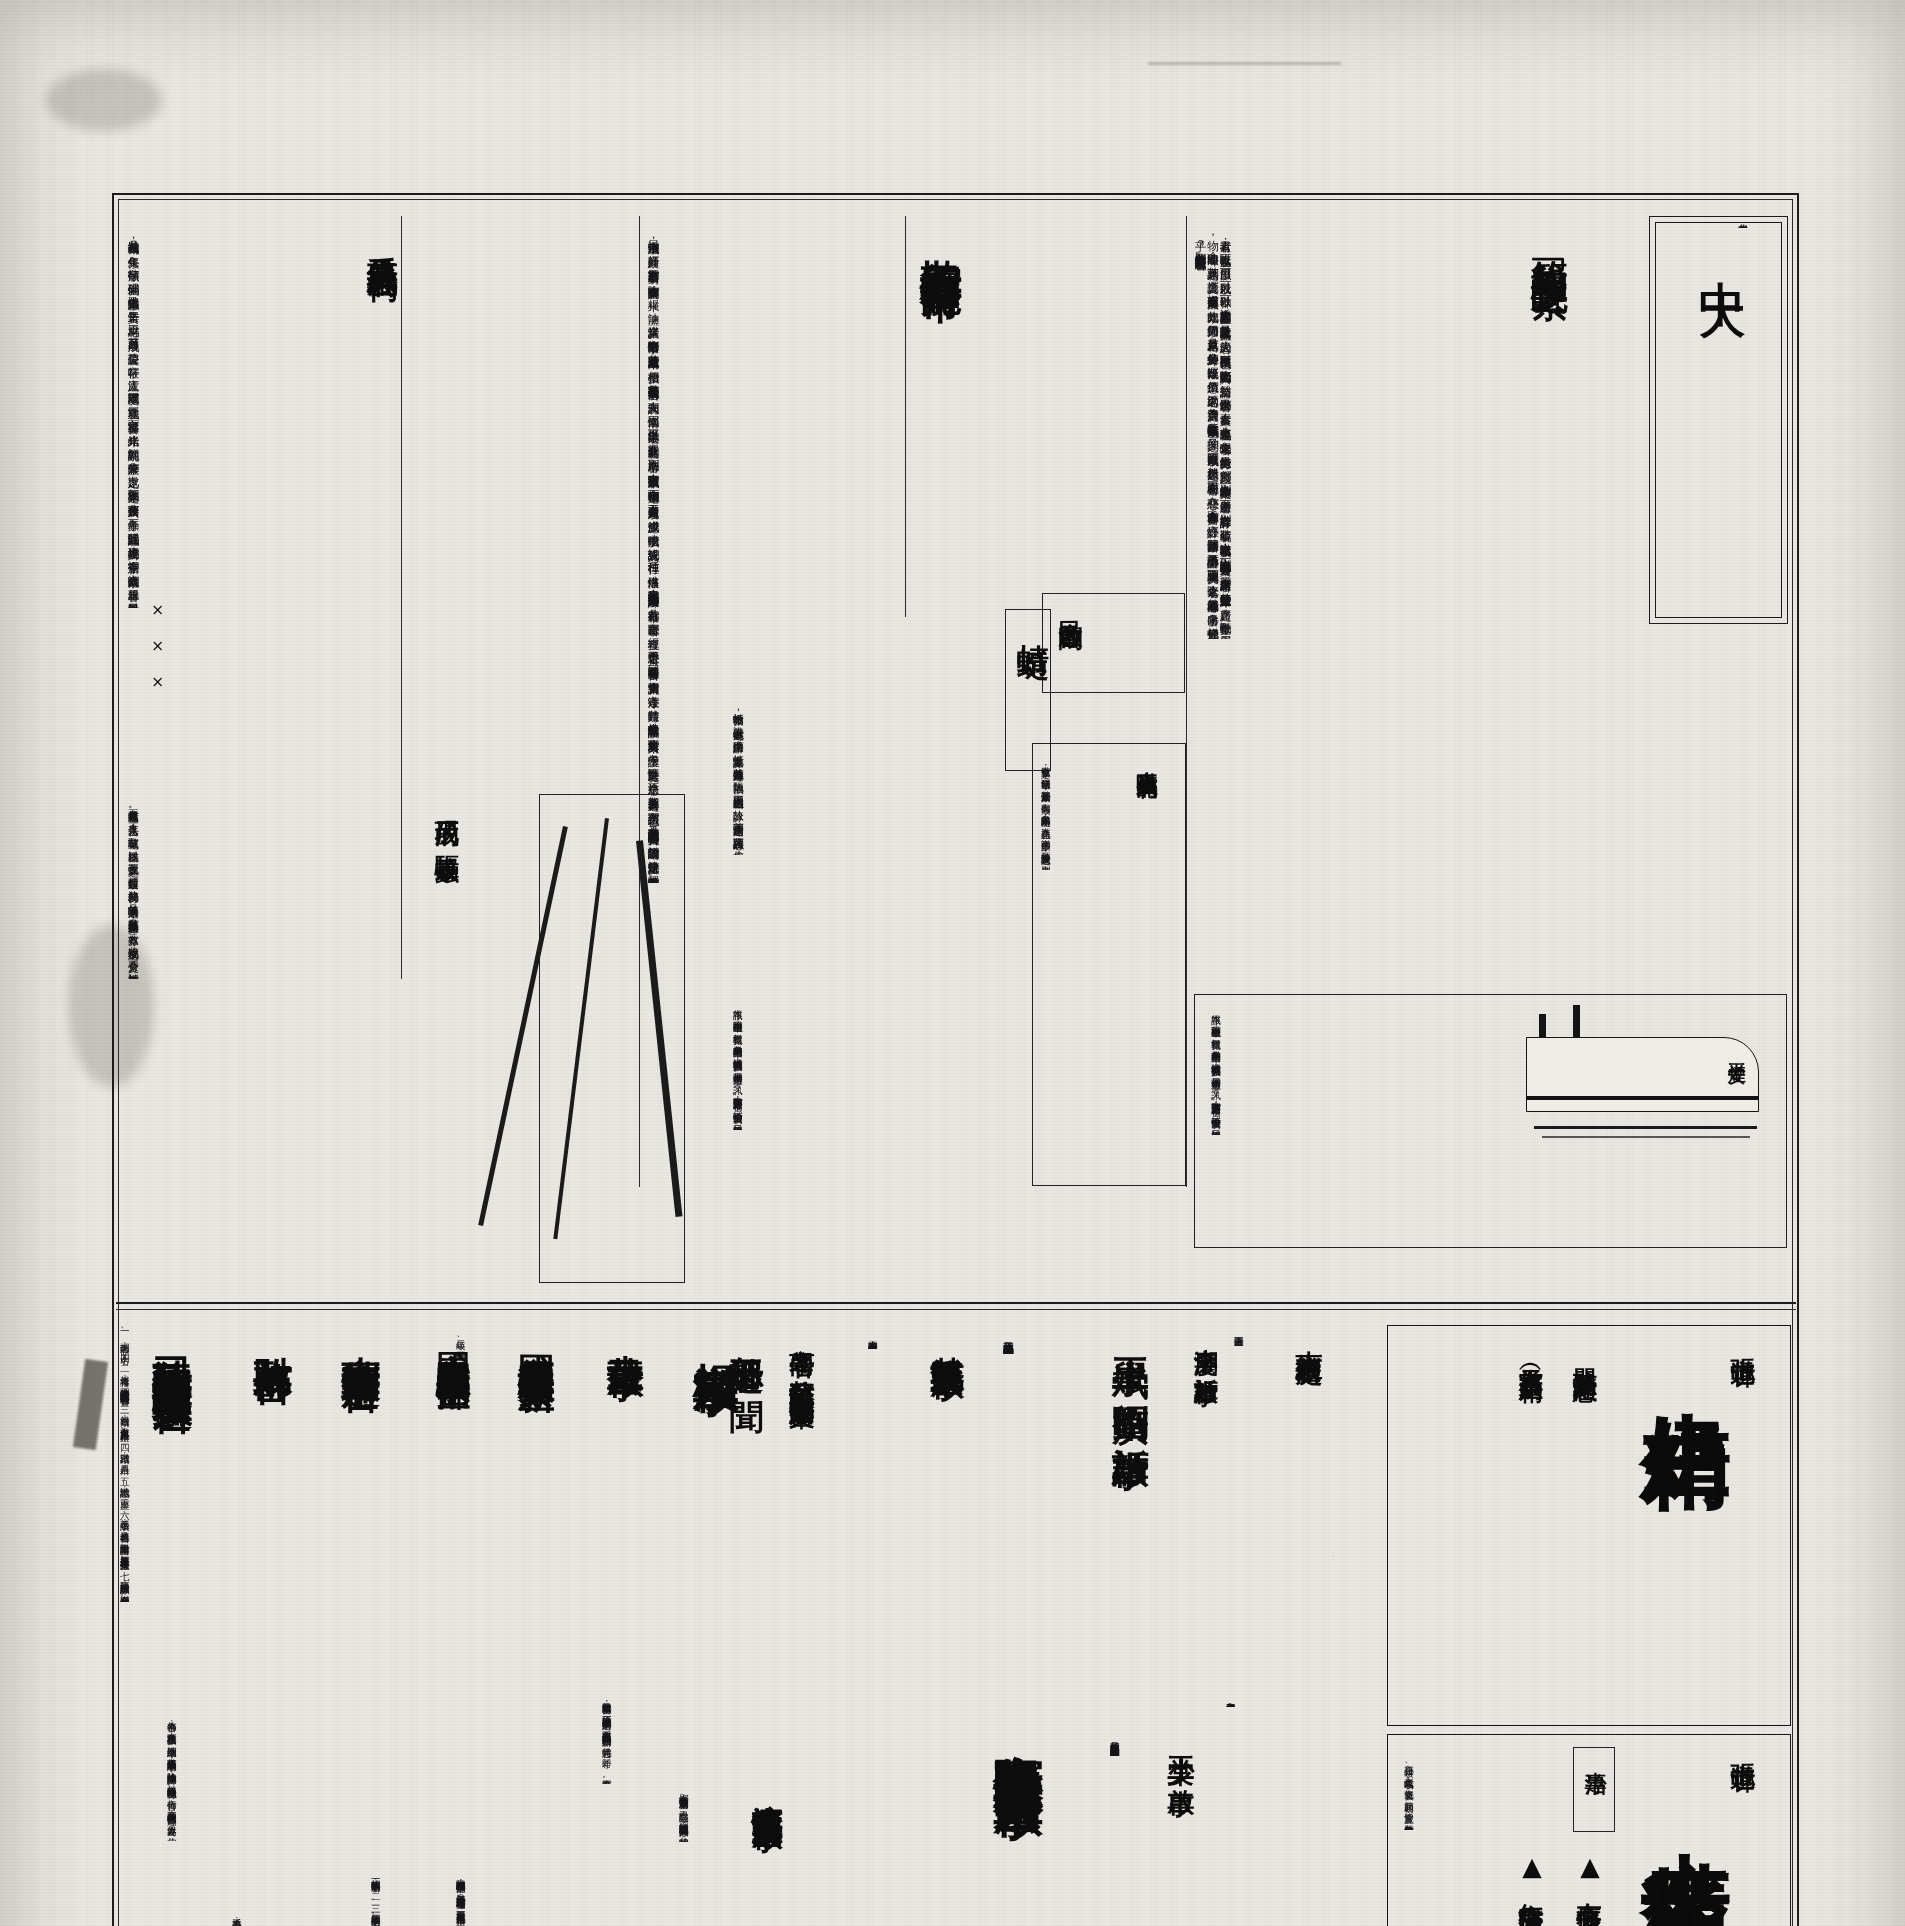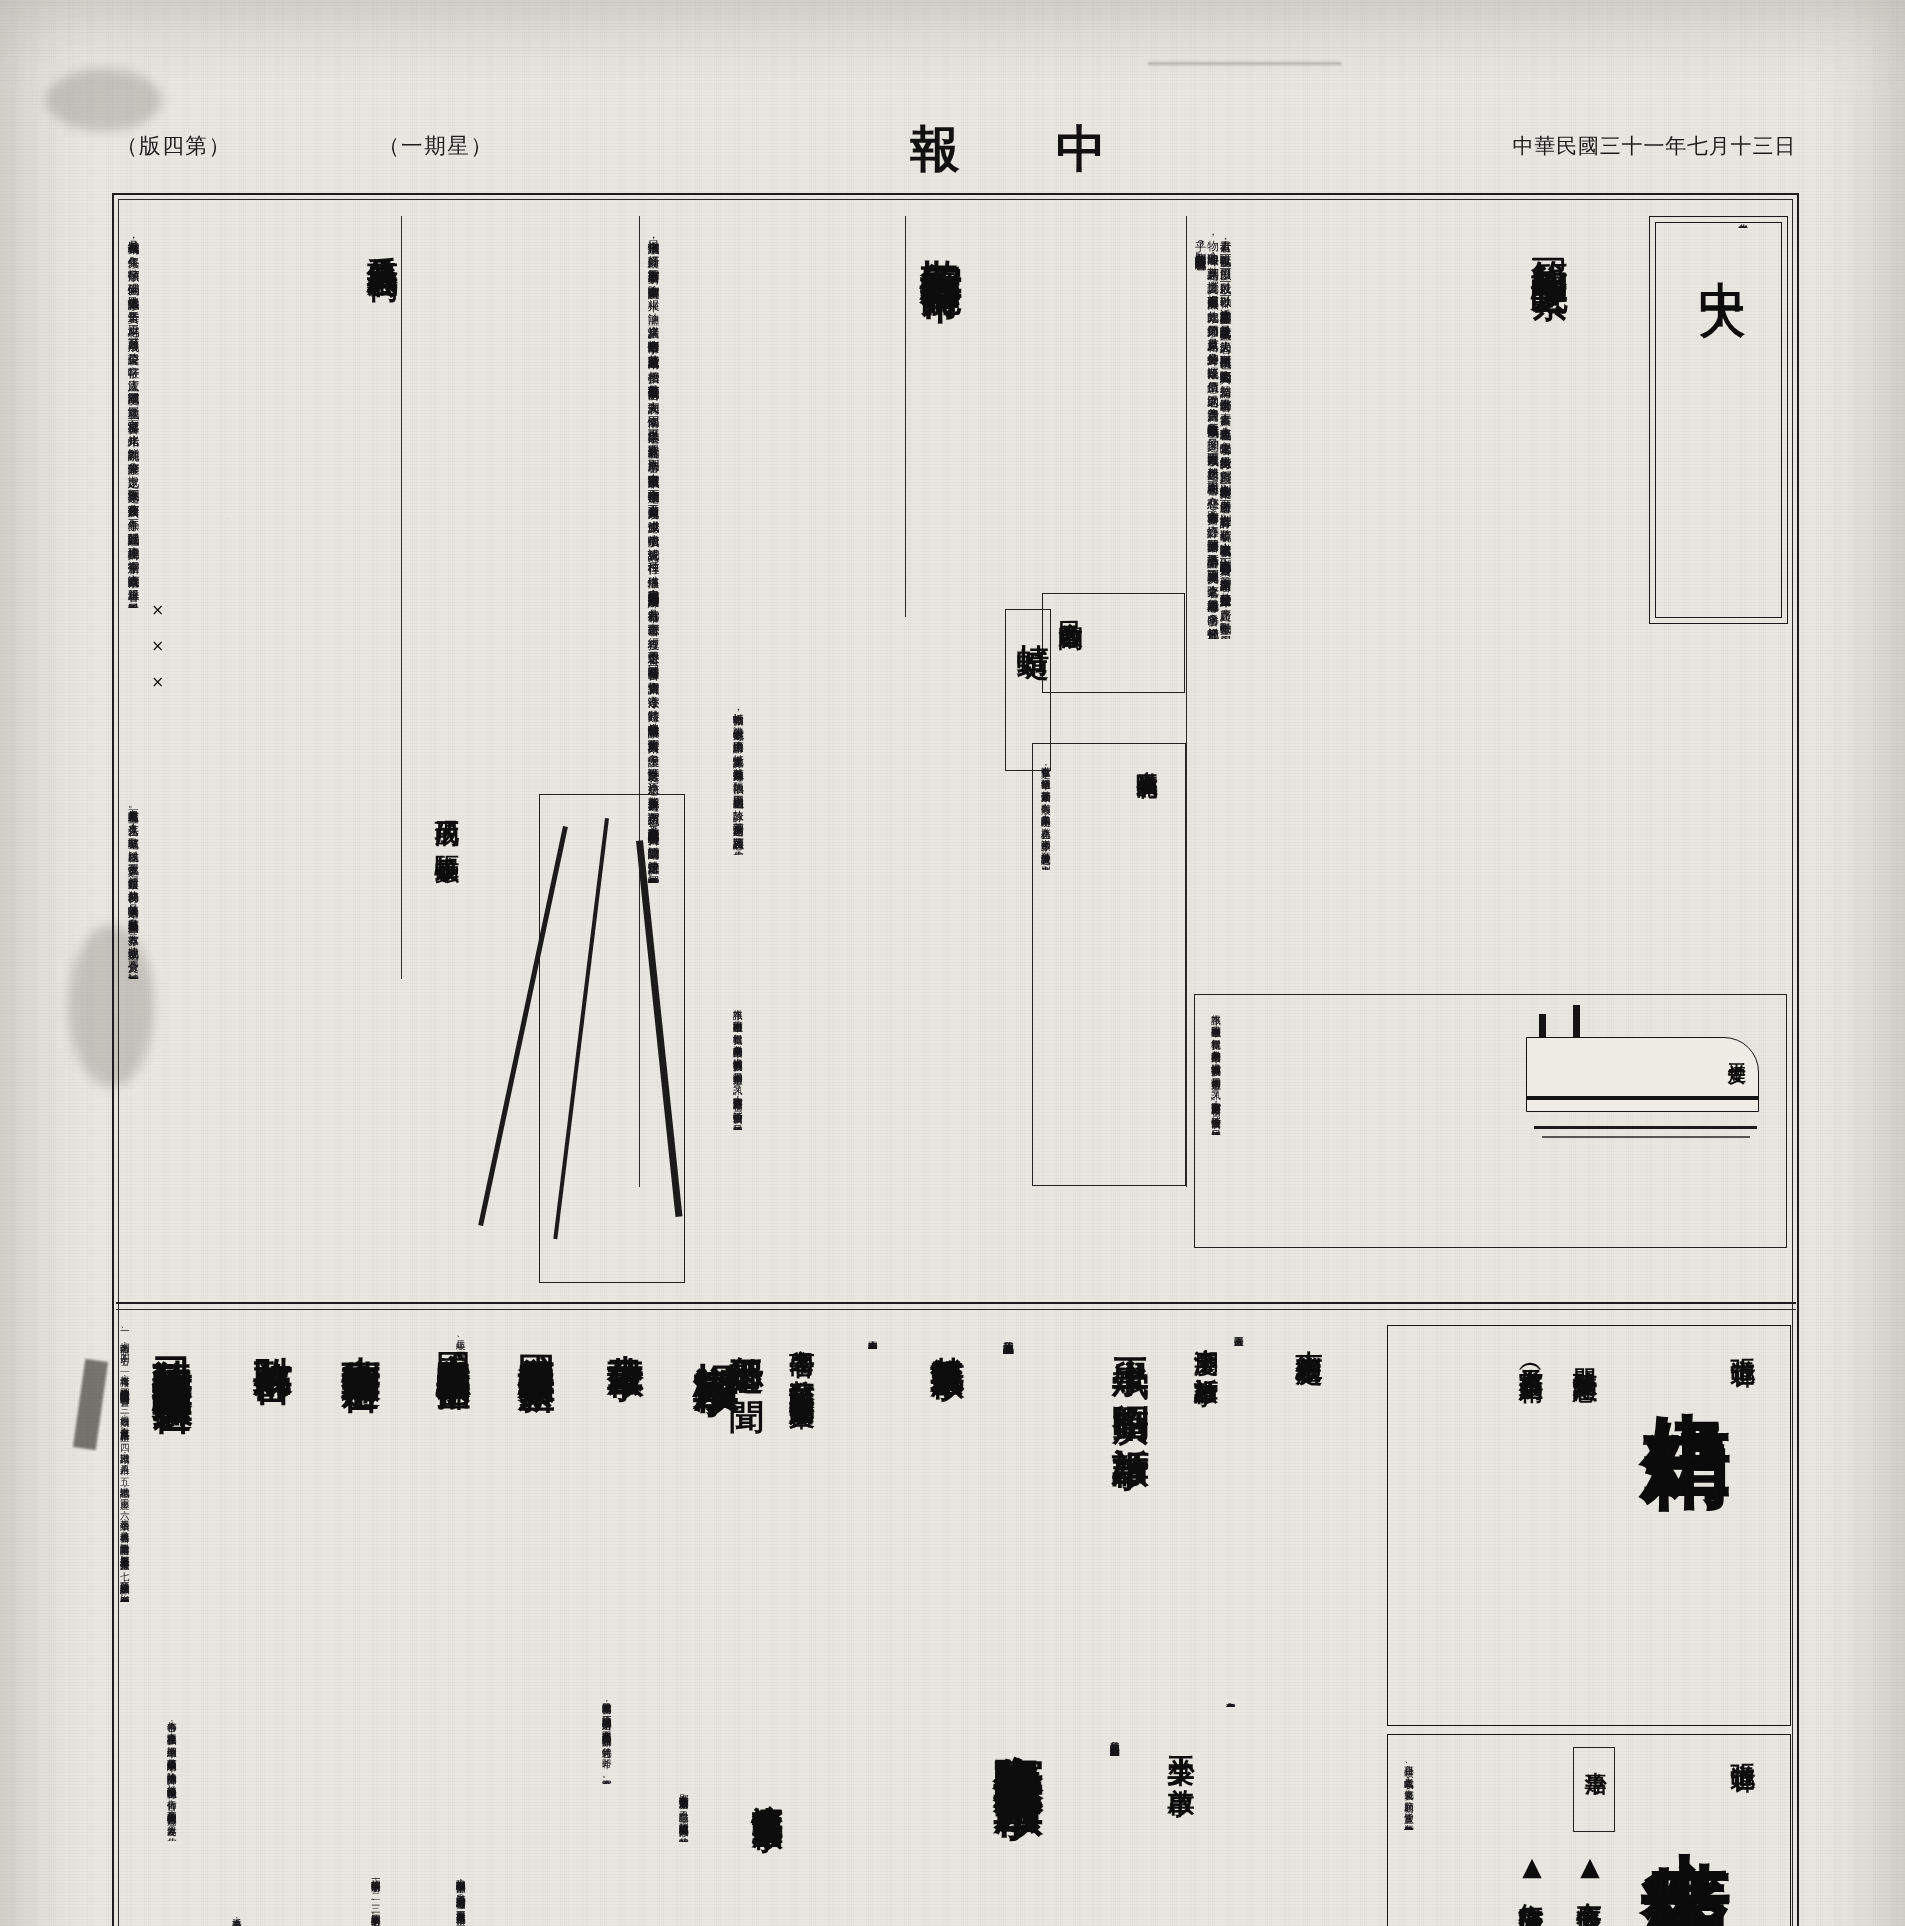--- a/index.html
+++ b/index.html
@@ -71,26 +71,20 @@
 
 <div id="page">
   <div class="paper-grain"></div>
 
   <div class="smudge" style="left:46px;top:69px;width:116px;height:62px;"></div>
   <div class="smudge" style="left:69px;top:925px;width:85px;height:162px;"></div>
 
   <div class="blot" style="left:79px;top:1360px;width:23px;height:89px;transform:rotate(8deg);"></div>
   <div class="blot" style="left:1148px;top:62px;width:193px;height:3.1px;opacity:.4;"></div>
 
-  <div id="masthead">
-    <div class="mh-left">（版四第）</div>
-    <div class="mh-issue">（一期星）</div>
-    <div class="mh-title">報　中</div>
-    <div class="mh-date">中華民國三十一年七月十三日</div>
-  </div>
 
   <div id="frame"></div>
 
   <div class="rule-h" style="left:116px;top:1302px;width:1680px;height:2.3px;background:#1d1d1d;"></div>
   <div class="rule-h" style="left:116px;top:1309px;width:1680px;height:1.2px;"></div>
 
   <div class="ornament" style="left:1649px;top:216px;width:139px;height:408px;">
     <div class="hdl" style="position:absolute;left:42px;top:27px;font-size:46px;letter-spacing:11.6px;">中大</div>
   </div>
 

